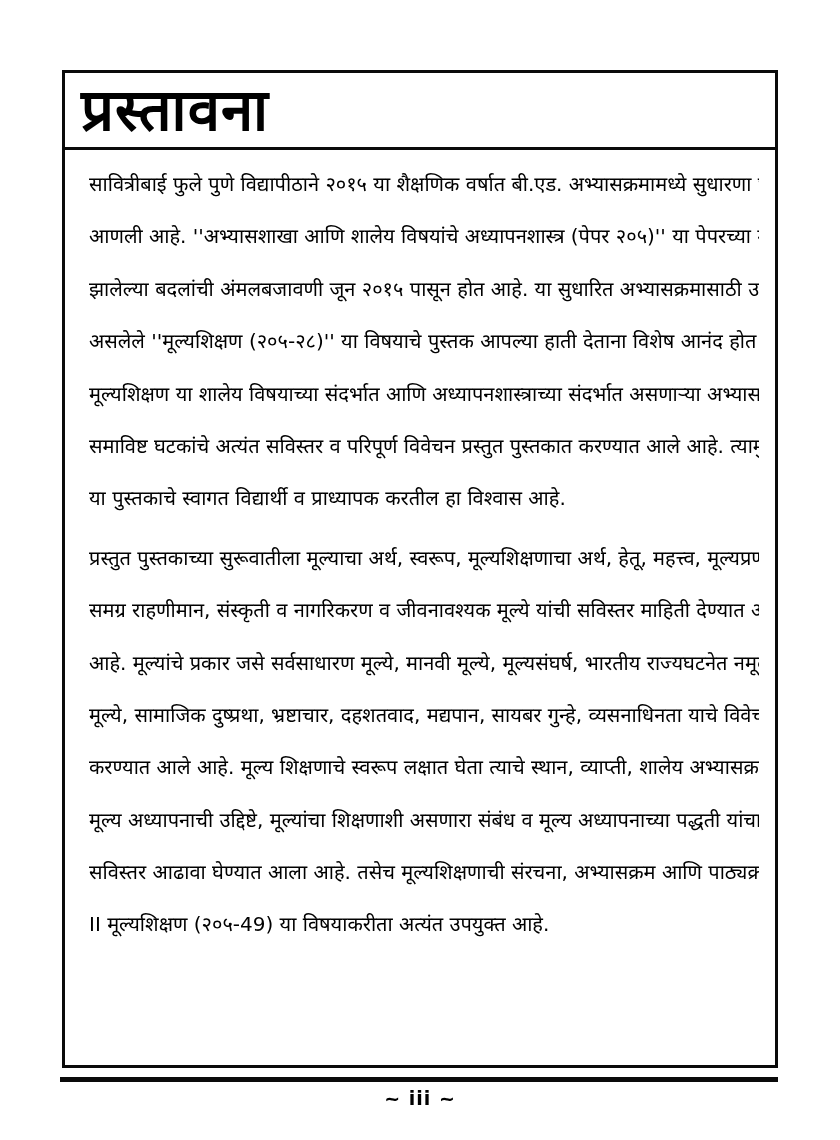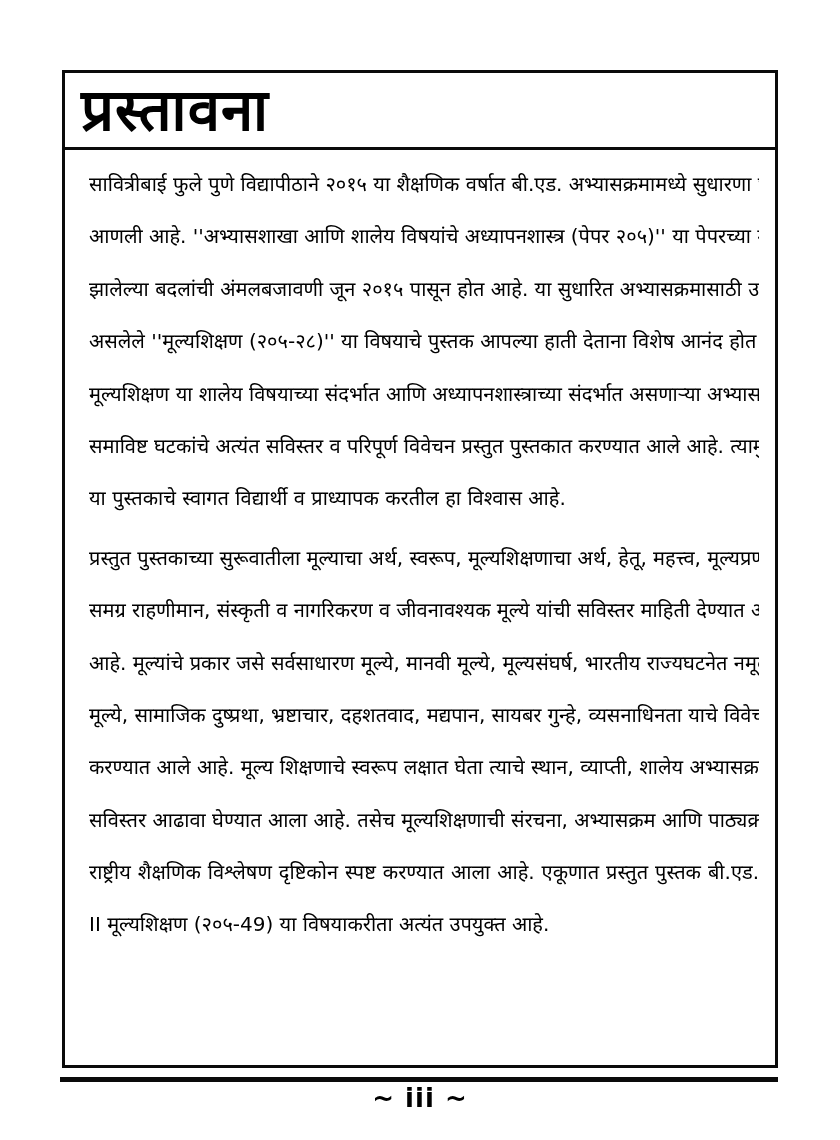--- a/index.html
+++ b/index.html
@@ -79,21 +79,21 @@
   .footer {
     position: absolute;
     left: 0;
     top: 1083px;
     width: 840px;
     text-align: center;
   }
   .page-number {
     font-family: "DejaVu Sans", "Liberation Sans", sans-serif;
     font-weight: bold;
-    font-size: 26px;
+    font-size: 19px;
     line-height: 30px;
     color: #000000;
     letter-spacing: 1px;
   }
 </style>
 </head>
 <body>
 
 <div class="page">
   <div class="frame">
@@ -109,22 +109,22 @@
           <div class="line">मूल्यशिक्षण या शालेय विषयाच्या संदर्भात आणि अध्यापनशास्त्राच्या संदर्भात असणाऱ्या अभ्यासक्रमातील</div>
           <div class="line">समाविष्ट घटकांचे अत्यंत सविस्तर व परिपूर्ण विवेचन प्रस्तुत पुस्तकात करण्यात आले आहे. त्यामुळे</div>
           <div class="line last">या पुस्तकाचे स्वागत विद्यार्थी व प्राध्यापक करतील हा विश्वास आहे.</div>
         </div>
         <div class="para">
           <div class="line">प्रस्तुत पुस्तकाच्या सुरूवातीला मूल्याचा अर्थ, स्वरूप, मूल्यशिक्षणाचा अर्थ, हेतू, महत्त्व, मूल्यप्रणाली,</div>
           <div class="line">समग्र राहणीमान, संस्कृती व नागरिकरण व जीवनावश्यक मूल्ये यांची सविस्तर माहिती देण्यात आली</div>
           <div class="line">आहे. मूल्यांचे प्रकार जसे सर्वसाधारण मूल्ये, मानवी मूल्ये, मूल्यसंघर्ष, भारतीय राज्यघटनेत नमूद केलेली</div>
           <div class="line">मूल्ये, सामाजिक दुष्प्रथा, भ्रष्टाचार, दहशतवाद, मद्यपान, सायबर गुन्हे, व्यसनाधिनता याचे विवेचन</div>
           <div class="line">करण्यात आले आहे. मूल्य शिक्षणाचे स्वरूप लक्षात घेता त्याचे स्थान, व्याप्ती, शालेय अभ्यासक्रमात</div>
+          <div class="line">मूल्य अध्यापनाची उद्दिष्टे, मूल्यांचा शिक्षणाशी असणारा संबंध व मूल्य अध्यापनाच्या पद्धती यांचा</div>
           <div class="line">सविस्तर आढावा घेण्यात आला आहे. तसेच मूल्यशिक्षणाची संरचना, अभ्यासक्रम आणि पाठ्यक्रम,</div>
-          <div class="line">राष्ट्रीय शैक्षणिक विश्लेषण दृष्टिकोन स्पष्ट करण्यात आला आहे. एकूणात प्रस्तुत पुस्तक बी.एड.</div>
           <div class="line last">II मूल्यशिक्षण (२०५-49) या विषयाकरीता अत्यंत उपयुक्त आहे.</div>
         </div>
       </div>
   </div>
   <div class="footer-rule"></div>
   <div class="footer">
     <span class="page-number">~ iii ~</span>
   </div>
 </div>
 

